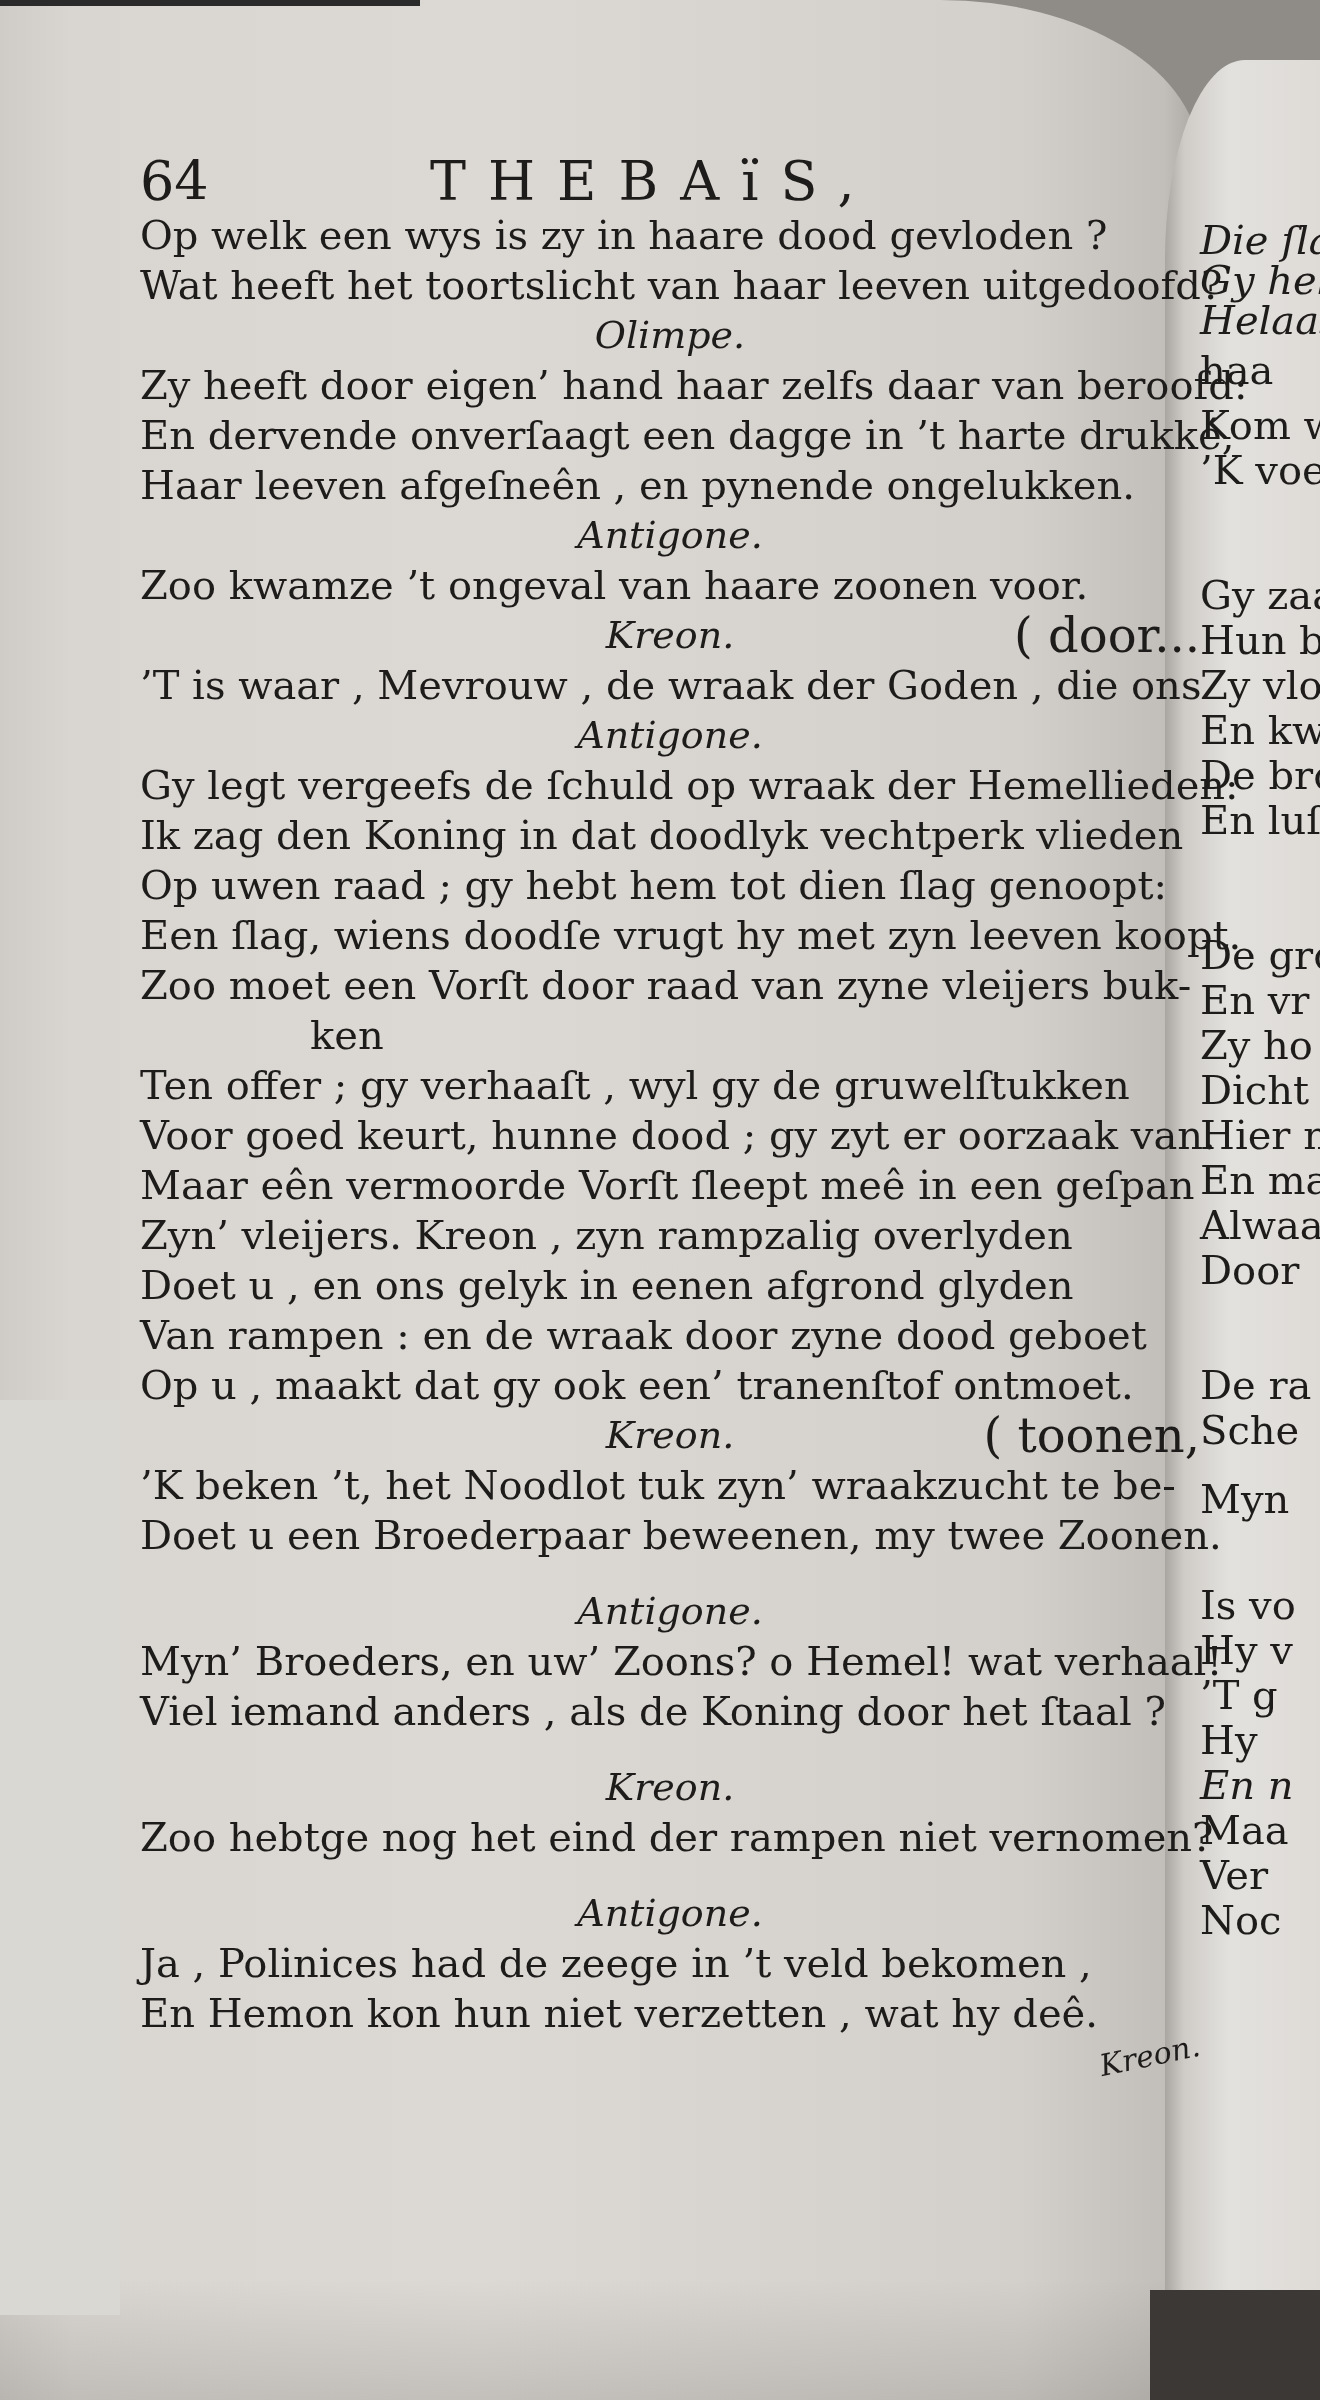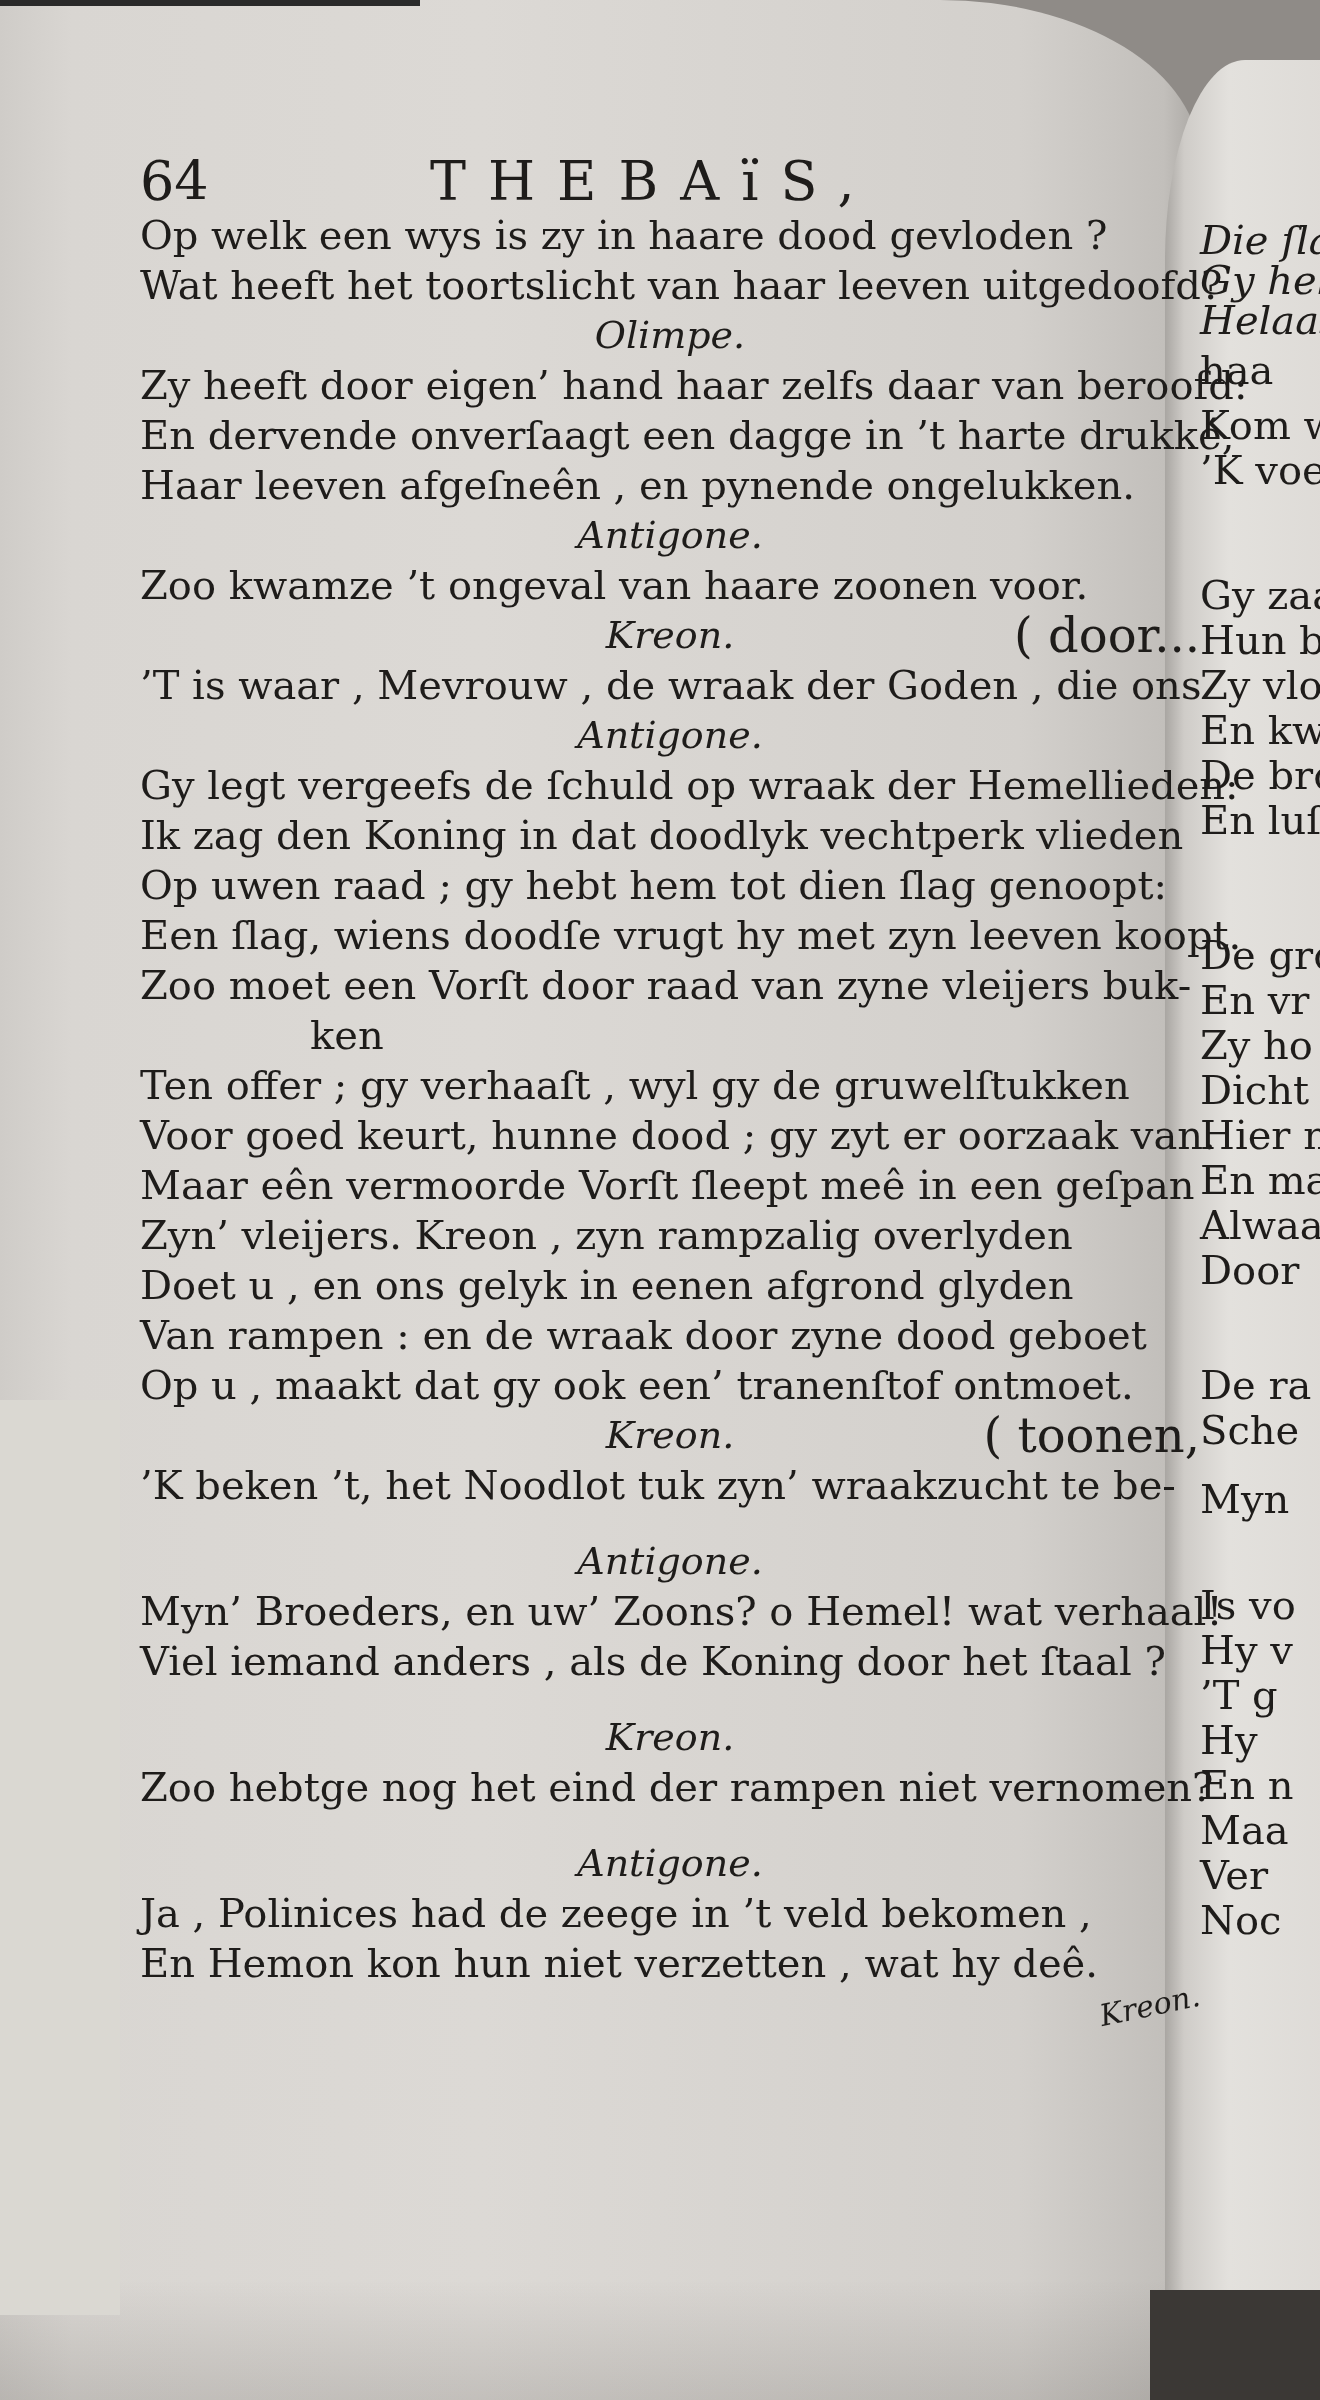--- a/index.html
+++ b/index.html
@@ -62,21 +62,21 @@
       <div class="rp-line" style="position: absolute; top: 1095px; left: 0px;">En ma</div>
       <div class="rp-line" style="position: absolute; top: 1140px; left: 0px;">Alwaa</div>
       <div class="rp-line" style="position: absolute; top: 1185px; left: 0px;">Door</div>
       <div class="rp-line" style="position: absolute; top: 1300px; left: 0px;">De ra</div>
       <div class="rp-line" style="position: absolute; top: 1345px; left: 0px;">Sche</div>
       <div class="rp-line" style="position: absolute; top: 1390px; left: 0px; margin-top: 24px;">Myn</div>
       <div class="rp-line" style="position: absolute; top: 1520px; left: 0px;">Is vo</div>
       <div class="rp-line" style="position: absolute; top: 1565px; left: 0px;">Hy v</div>
       <div class="rp-line" style="position: absolute; top: 1610px; left: 0px;">’T g</div>
       <div class="rp-line" style="position: absolute; top: 1655px; left: 0px;">Hy</div>
-      <div class="rp-line" style="position: absolute; top: 1700px; left: 0px;">En n</div>
+      <div class="rp-line" style="position: absolute; top: 1700px; left: 0px; font-style: italic;">En n</div>
       <div class="rp-line" style="position: absolute; top: 1745px; left: 0px;">Maa</div>
       <div class="rp-line" style="position: absolute; top: 1790px; left: 0px;">Ver</div>
       <div class="rp-line" style="position: absolute; top: 1835px; left: 0px;">Noc</div>
     </div>
 </div>
 <div class="dark-corner"></div>
 <div class="gray-block"></div>
 
 <div class="text-area">
   <div class="header">
@@ -103,20 +103,21 @@
       <div class="verse indent">ken</div>
       <div class="verse">Ten offer ; gy verhaaſt , wyl gy de gruwelſtukken</div>
       <div class="verse">Voor goed keurt, hunne dood ; gy zyt er oorzaak van.</div>
       <div class="verse">Maar eên vermoorde Vorſt ſleept meê in een geſpan</div>
       <div class="verse">Zyn’ vleijers. Kreon , zyn rampzalig overlyden</div>
       <div class="verse">Doet u , en ons gelyk in eenen afgrond glyden</div>
       <div class="verse">Van rampen : en de wraak door zyne dood geboet</div>
       <div class="verse">Op u , maakt dat gy ook een’ tranenſtof ontmoet.</div>
       <div class="speaker"><span>Kreon.</span><span class="turn">( toonen,</span></div>
       <div class="verse">’K beken ’t, het Noodlot tuk zyn’ wraakzucht te be-</div>
+      <div class="verse">Doet u een Broederpaar beweenen, my twee Zoonen.</div>
       <div class="gap"></div>
       <div class="speaker"><span>Antigone.</span></div>
       <div class="verse">Myn’ Broeders, en uw’ Zoons? o Hemel! wat verhaal!</div>
       <div class="verse">Viel iemand anders , als de Koning door het ſtaal ?</div>
       <div class="gap"></div>
       <div class="speaker"><span>Kreon.</span></div>
       <div class="verse">Zoo hebtge nog het eind der rampen niet vernomen?</div>
       <div class="gap"></div>
       <div class="speaker"><span>Antigone.</span></div>
       <div class="verse">Ja , Polinices had de zeege in ’t veld bekomen ,</div>

